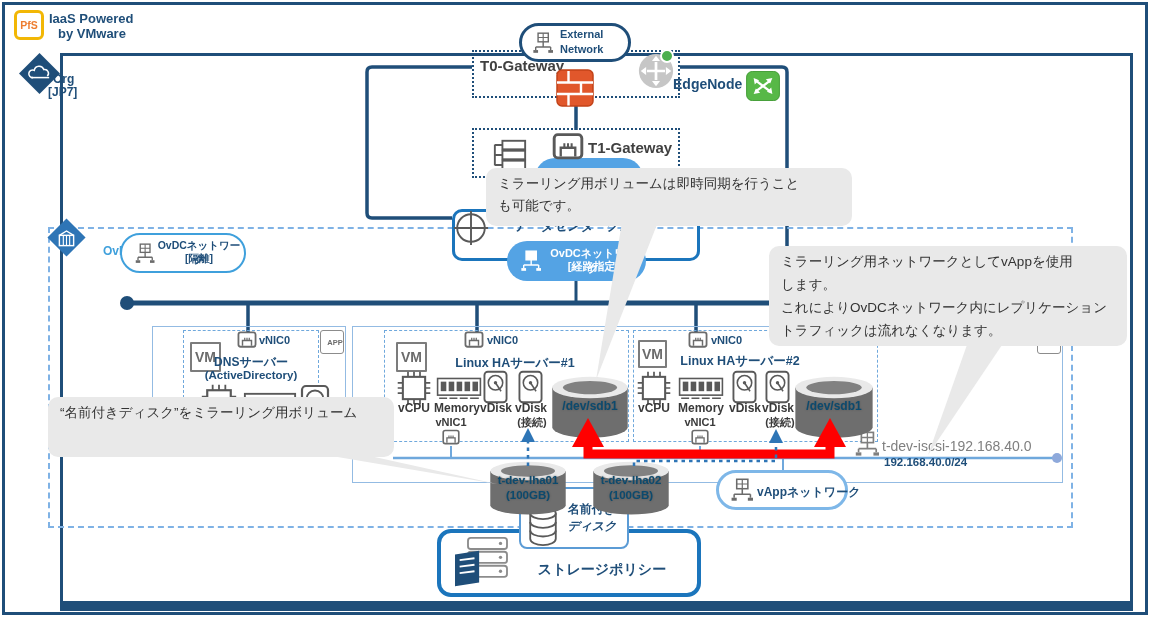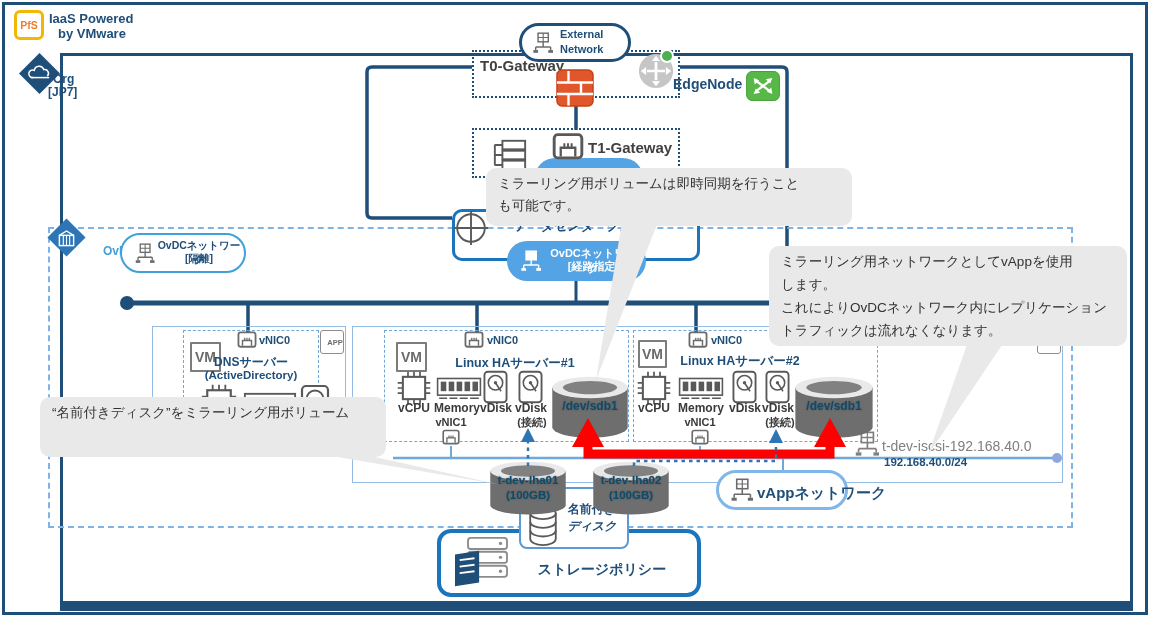--- a/index.html
+++ b/index.html
@@ -306,21 +306,21 @@
   <svg class="abs" style="left:852px;top:431px;color:#7F7F7F;" width="28" height="26" viewBox="0 0 30 28">
       <use href="#sym-net"></use>
     </svg>
   <div class="abs" style="left:882px;top:438px;font-size:14px;color:#7F7F7F;">t-dev-iscsi-192.168.40.0</div>
   <div class="abs b navy" style="left:884px;top:456px;font-size:11.5px;">192.168.40.0/24</div>
 
   <div class="abs pillwhite" style="left:716px;top:470px;width:132px;height:40px;border:3px solid #7EB7E8;"></div>
   <svg class="abs" style="left:727px;top:478px;color:#6b6b6b;" width="28" height="24" viewBox="0 0 30 28">
       <use href="#sym-net"></use>
     </svg>
-  <div class="abs b navy" style="left:757px;top:484px;font-size:15px;">vAppネットワーク</div>
+  <div class="abs b navy" style="left:757px;top:484px;font-size:12px;">vAppネットワーク</div>
 
   <div class="abs" style="left:437px;top:529px;width:264px;height:68px;border:4px solid #1B75BC;border-radius:14px;background:#fff;"></div>
   <svg class="abs" style="left:452px;top:536px;" width="58" height="52" viewBox="0 0 60 56">
       <use href="#sym-scrollsrv"></use>
     </svg>
   <div class="abs b navy ctr" style="left:512px;top:561px;width:180px;font-size:14px;">ストレージポリシー</div>
 
   <div class="abs" style="left:519px;top:487px;width:110px;height:62px;border:2.5px solid #5B9BD5;border-radius:8px;background:#fff;"></div>
   <svg class="abs" style="left:526px;top:505px;color:#595959;" width="34" height="42" viewBox="0 0 36 46">
       <use href="#sym-disks"></use>
@@ -369,17 +369,17 @@
   <div class="abs callout" style="left:486px;top:168px;width:366px;height:58px;">
     <div>ミラーリング用ボリュームは即時同期を行うこと</div>
     <div>も可能です。</div>
   </div>
   <div class="abs callout" style="left:769px;top:246px;width:358px;height:100px;line-height:1.7;">
     <div>ミラーリング用ネットワークとしてvAppを使用</div>
     <div>します。</div>
     <div>これによりOvDCネットワーク内にレプリケーション</div>
     <div>トラフィックは流れなくなります。</div>
   </div>
-  <div class="abs callout" style="left:40px;top:397px;width:346px;height:60px;">
+  <div class="abs callout" style="left:48px;top:397px;width:346px;height:60px;">
     <div>“名前付きディスク”をミラーリング用ボリューム</div>
   </div>
 
 </div>
 
 </body></html>

